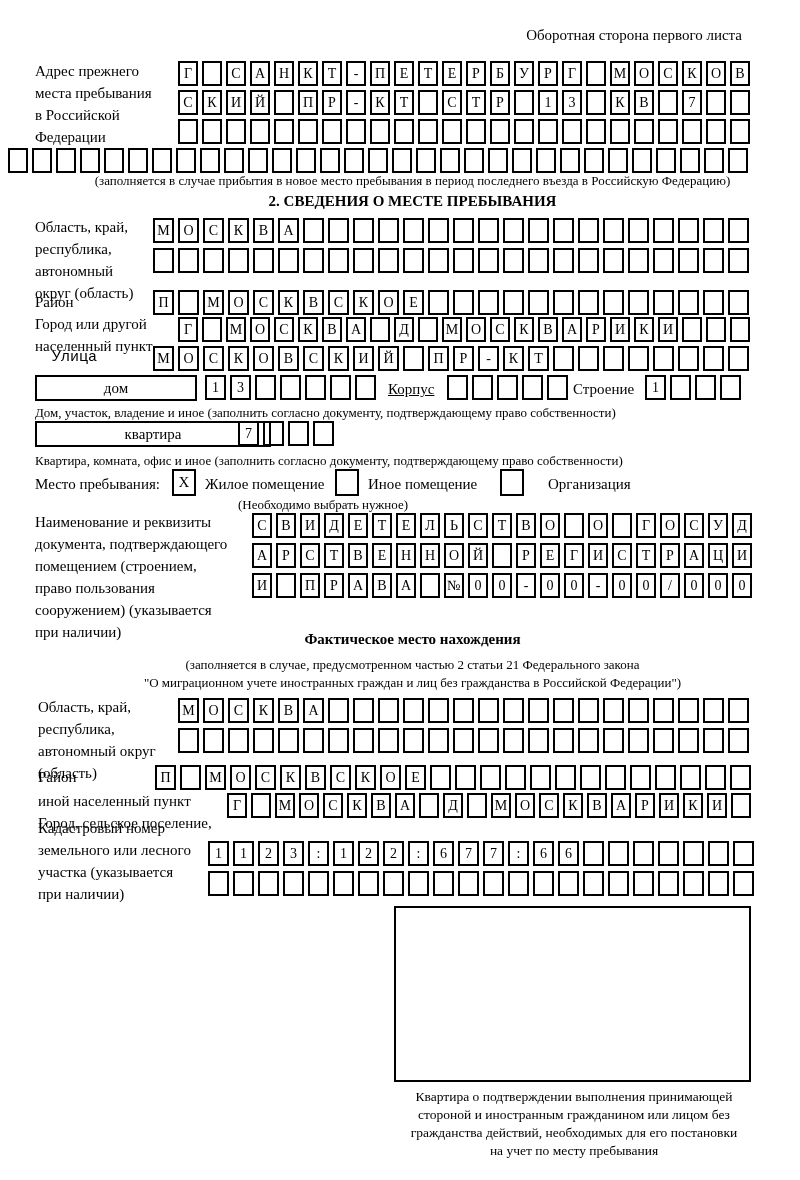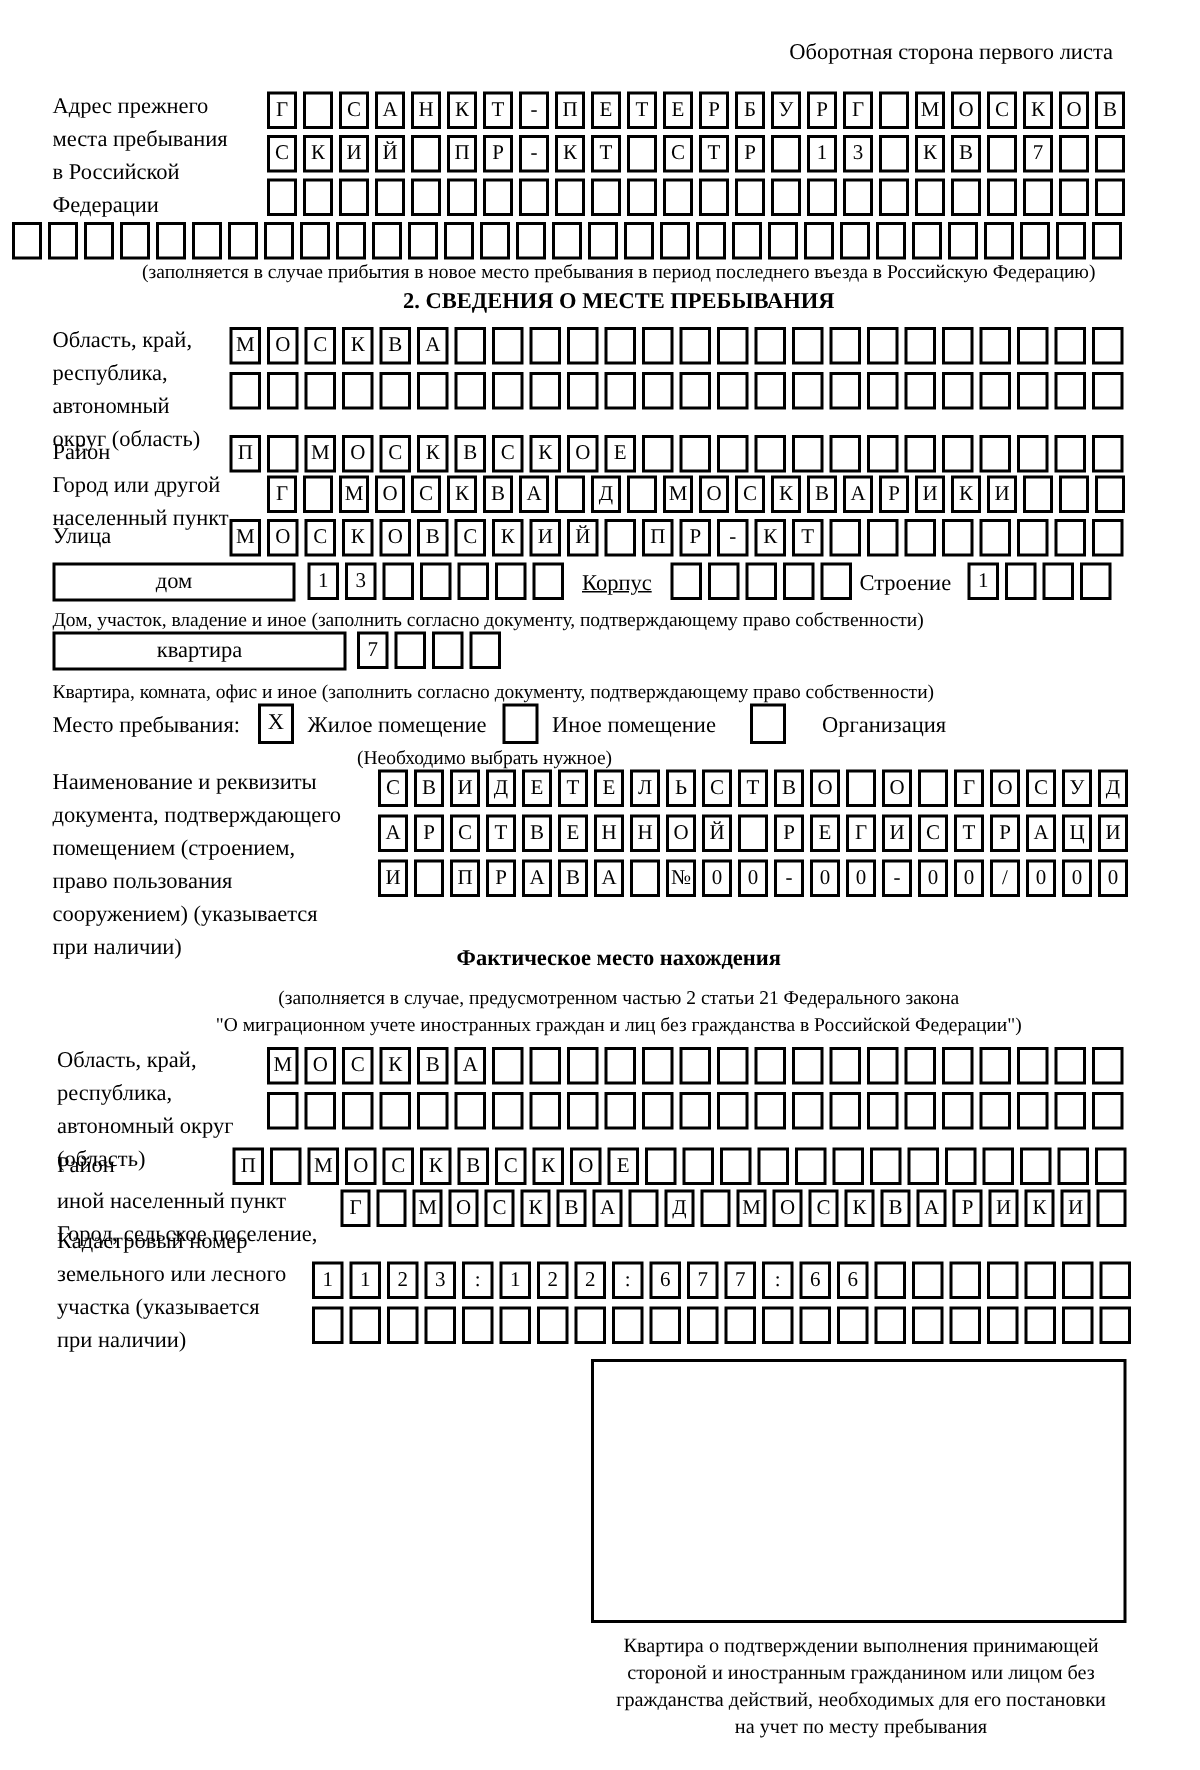--- a/index.html
+++ b/index.html
@@ -272,21 +272,21 @@
       <div class="cell">А</div>
       <div class="cell">Р</div>
       <div class="cell">И</div>
       <div class="cell">К</div>
       <div class="cell">И</div>
       <div class="cell"></div>
       <div class="cell"></div>
       <div class="cell"></div>
     </div>
 
-  <div class="abs lbl" style="left:35px; top:347px;">Улица</div>
+  <div class="abs lbl" style="left:52px; top:347px;font-family:Liberation Mono, monospace;">Улица</div>
   <div class="boxrow p25" style="left:153px; top:346px;">
       <div class="cell">М</div>
       <div class="cell">О</div>
       <div class="cell">С</div>
       <div class="cell">К</div>
       <div class="cell">О</div>
       <div class="cell">В</div>
       <div class="cell">С</div>
       <div class="cell">К</div>
       <div class="cell">И</div>
@@ -327,21 +327,21 @@
     </div>
   <div class="abs lbl" style="left:573px; top:378px;">Строение</div>
   <div class="boxrow p25" style="left:645px; top:375px;">
       <div class="cell">1</div>
       <div class="cell"></div>
       <div class="cell"></div>
       <div class="cell"></div>
     </div>
   <div class="abs note" style="left:35px; top:404px;">Дом, участок, владение и иное (заполнить согласно документу, подтверждающему право собственности)</div>
 
-  <div class="widebox" style="left:35px; top:421px; width:196px;">квартира</div>
+  <div class="widebox" style="left:35px; top:421px; width:236px;">квартира</div>
   <div class="boxrow p25" style="left:238px; top:421px;">
       <div class="cell">7</div>
       <div class="cell"></div>
       <div class="cell"></div>
       <div class="cell"></div>
     </div>
   <div class="abs note" style="left:35px; top:452px;">Квартира, комната, офис и иное (заполнить согласно документу, подтверждающему право собственности)</div>
 
   <div class="abs lbl" style="left:35px; top:473px;">Место пребывания:</div>
   <div class="ckbox" style="left:172px; top:469px;">X</div>

